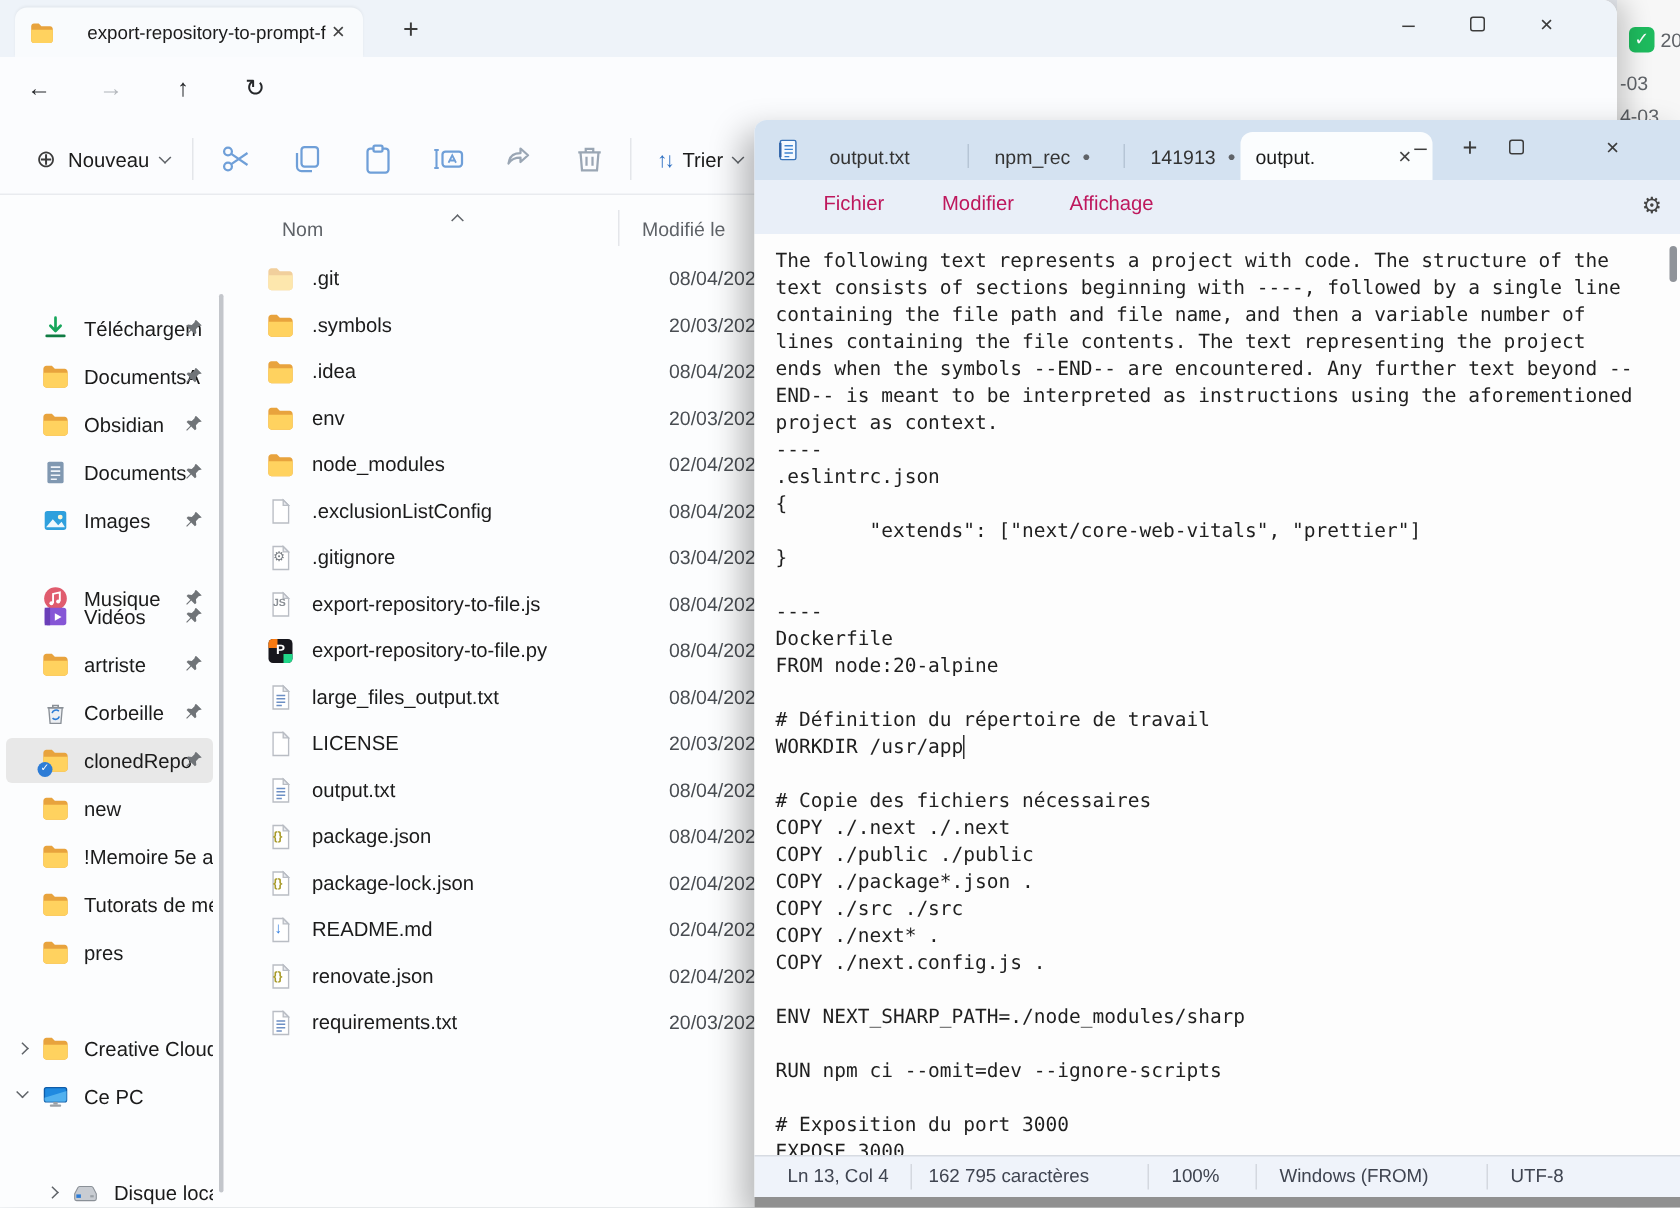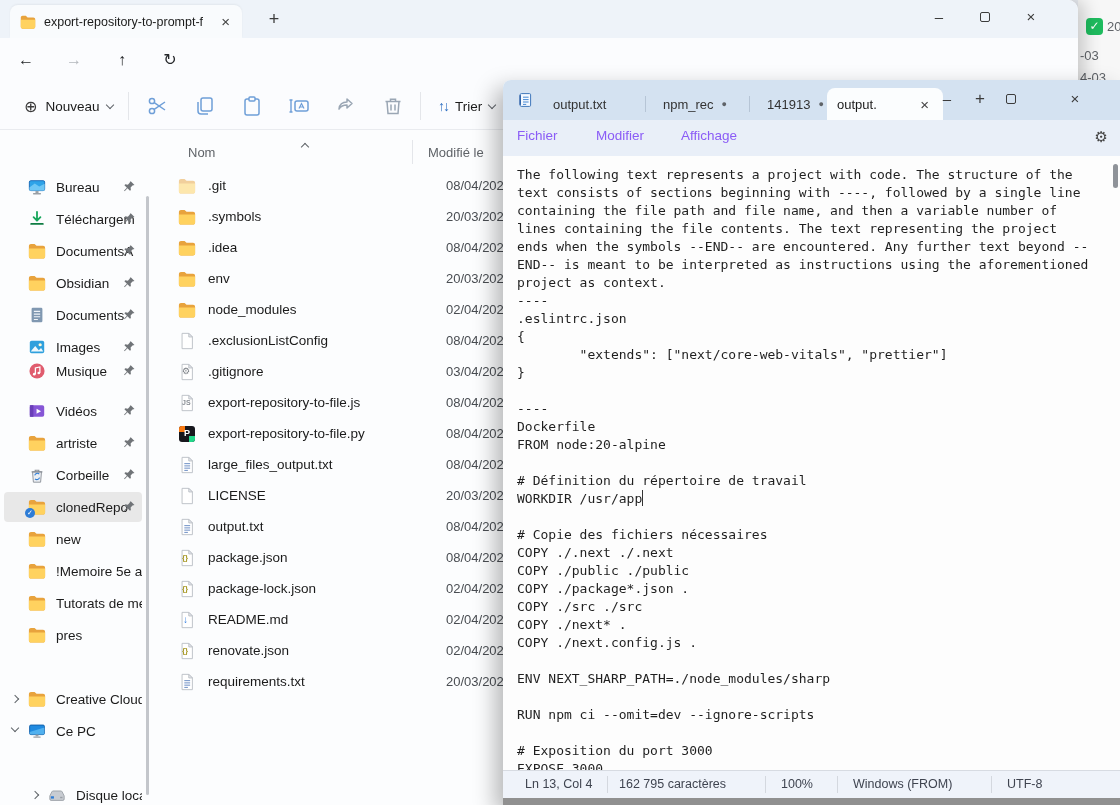--- a/index.html
+++ b/index.html
@@ -13,21 +13,21 @@
     background:#1ebb5e; border-radius:4px; color:#fff; font-size:12px; line-height:17px; text-align:center; }
   #behind .bt { position:absolute; color:#5f6368; font-size:13px; }
 
   
   #explorer { left:0; top:0; width:1078px; height:805px; background:#fcfdfe;
     border-top-right-radius:10px; box-shadow:6px 0 18px rgba(0,0,0,.20); }
   #tabstrip { position:absolute; left:0; top:0; width:100%; height:38px; background:#eef3f9;
     border-top-right-radius:10px; }
   #etab { position:absolute; left:10px; top:5px; width:232px; height:33px; background:#f9fbfd;
     border-radius:8px 8px 0 0; display:flex; align-items:center; padding:0 8px 0 10px;
-    box-shadow:0 -1px 2px rgba(0,0,0,.05); }
+    box-shadow:0 -1px 2px rgba(0,0,0,.05);text-align:right; }
   #etab .title { flex:1; font-size:12.5px; color:#1b1b1b; white-space:nowrap; overflow:hidden; margin-left:8px; }
   .xbtn { color:#444; font-size:15px; padding:0 4px; cursor:default; }
   #newtab { position:absolute; left:262px; top:9px; font-size:18px; color:#3b3b3b; width:24px; text-align:center; }
   .wc { position:absolute; top:0; width:46px; height:36px; text-align:center; line-height:34px; color:#3c3c3c; font-size:15px; }
   .wc .box { display:inline-block; width:10px; height:10px; border:1.2px solid #3c3c3c; border-radius:2px; }
 
   #addrrow { position:absolute; left:0; top:38px; width:100%; height:44px; background:#fbfcfe; }
   .navic { position:absolute; top:8px; width:28px; height:28px; text-align:center; line-height:28px; font-size:16px; color:#25272a; }
   .navic.dis { color:#b3b7bc; }
   #crumbbar { position:absolute; left:200px; top:44px; width:596px; height:33px; background:#f7f9fc;
@@ -72,21 +72,21 @@
   
   #notepad { left:503px; top:80px; width:617px; height:725px; border-radius:8px 0 0 0;
     box-shadow:-8px 8px 22px rgba(0,0,0,.28); background:#fdfdfd; }
   #nptitle { position:absolute; left:0; top:0; width:100%; height:40px; background:#d4e2f1; border-radius:8px 0 0 0; }
   .nptab { position:absolute; top:8px; height:32px; display:flex; align-items:center; font-size:13px; color:#333;
     padding:0 10px; }
   .nptab .dot { font-size:9px; color:#5f6368; margin-left:8px; }
   .nptab.active { background:#fbfdfe; border-radius:8px 8px 0 0; color:#1b1b1b; }
   .nptabsep { position:absolute; top:16px; width:1px; height:16px; background:#b6c5d6; }
   #npmenu { position:absolute; left:0; top:40px; width:100%; height:36px; background:#e9eff8; }
-  .mitem { position:absolute; top:8px; font-size:13.5px; color:#8b5cf6; }
+  .mitem { position:absolute; top:8px; font-size:13.5px; color:#be185d;margin-left:32px; }
   #npgear { position:absolute; right:12px; top:8px; font-size:15px; color:#444; }
   #npcontent { position:absolute; left:0; top:76px; width:100%; height:614px; background:#fdfdfd; overflow:hidden; }
   #npcontent pre { font-family:"DejaVu Sans Mono","Liberation Mono",monospace; font-size:13px; line-height:18px;
     color:#1f1f1f; padding:10px 10px 0 14px; white-space:pre; }
   #caret { position:absolute; left:139px; top:334px; width:1.3px; height:16px; background:#333; }
   #npscroll { position:absolute; right:2px; top:8px; width:5px; height:24px; background:#8f9399; border-radius:3px; }
   #npstatus { position:absolute; left:0; top:690px; width:100%; height:28px; background:#eff3fa; border-top:1px solid #d7dbe2;
     font-size:12.5px; color:#3f4450; }
   .seg { position:absolute; top:6px; }
   .segdiv { position:absolute; top:5px; width:1px; height:17px; background:#d4d8df; }
@@ -278,29 +278,20 @@
         <use href="#i-trash"></use>
       </svg>
     <div class="tdiv" style="left:420px"></div>
     <div id="sortbtn">
       <span class="updown">↑↓</span>
       <span>Trier</span>
       <span class="chev d"></span>
     </div>
   </div>
 
-  <div class="srow" style="top:172px">
-    <svg class="ic">
-        <use href="#i-desktop"></use>
-      </svg>
-    <span class="lbl">Bureau</span>
-    <svg class="ic12 pin">
-        <use href="#i-pin"></use>
-      </svg>
-  </div>
   <div class="srow" style="top:204px">
     <svg class="ic">
         <use href="#i-download"></use>
       </svg>
     <span class="lbl">Téléchargem</span>
     <svg class="ic12 pin">
         <use href="#i-pin"></use>
       </svg>
   </div>
   <div class="srow" style="top:236px">
@@ -332,21 +323,21 @@
   </div>
   <div class="srow" style="top:332px">
     <svg class="ic">
         <use href="#i-image"></use>
       </svg>
     <span class="lbl">Images</span>
     <svg class="ic12 pin">
         <use href="#i-pin"></use>
       </svg>
   </div>
-  <div class="srow" style="top:356px">
+  <div class="srow" style="top:384px">
     <svg class="ic">
         <use href="#i-music"></use>
       </svg>
     <span class="lbl">Musique</span>
     <svg class="ic12 pin">
         <use href="#i-pin"></use>
       </svg>
   </div>
   <div class="srow" style="top:396px">
     <svg class="ic">
@@ -594,21 +585,21 @@
     <div class="nptabsep" style="left:142px"></div>
     <div class="nptab" style="left:150px">
       <span>npm_rec</span>
       <span class="dot">●</span>
     </div>
     <div class="nptabsep" style="left:246px"></div>
     <div class="nptab" style="left:254px">
       <span>141913</span>
       <span class="dot">●</span>
     </div>
-    <div class="nptab active" style="left:324px; width:116px">
+    <div class="nptab active" style="left:324px; width:128px">
       <span style="flex:1">output.</span>
       <span class="xbtn">×</span>
     </div>
     <div style="position:absolute;left:472px;top:9px;font-size:17px;color:#3b3b3b">+</div>
     <div class="wc" style="right:150px;top:2px">–</div>
     <div class="wc" style="right:86px;top:2px"><span class="box"></span></div>
     <div class="wc" style="right:22px;top:2px">×</div>
   </div>
 
   <div id="npmenu">

